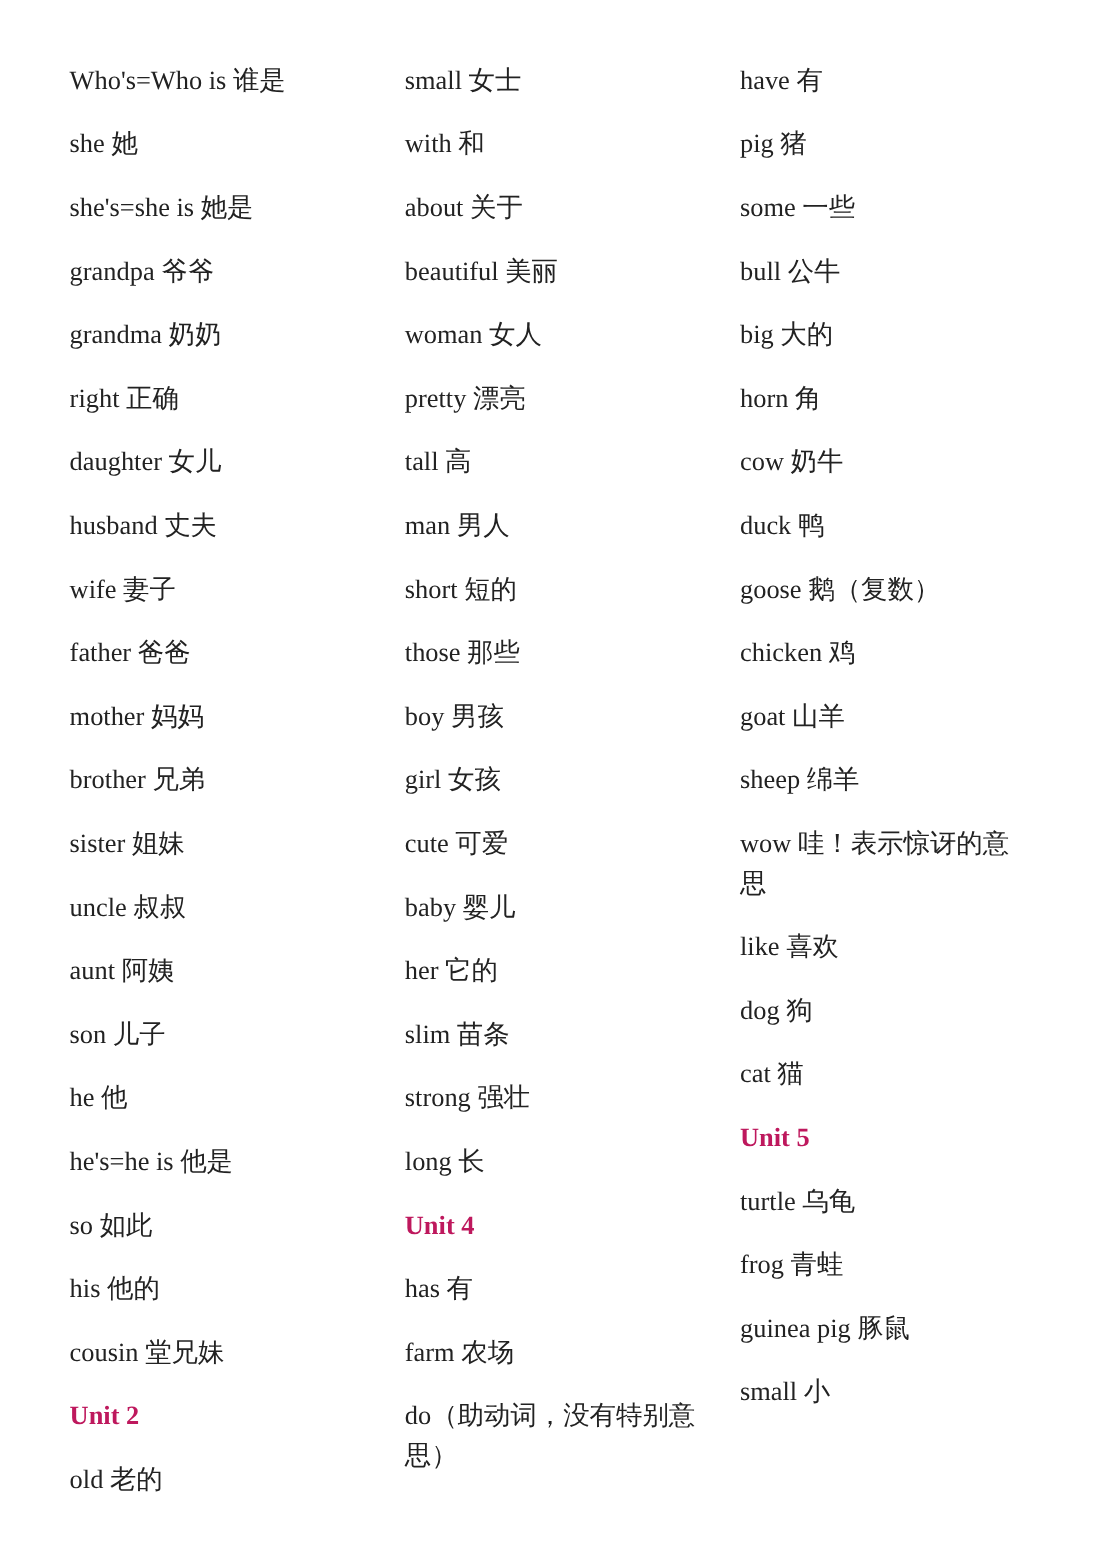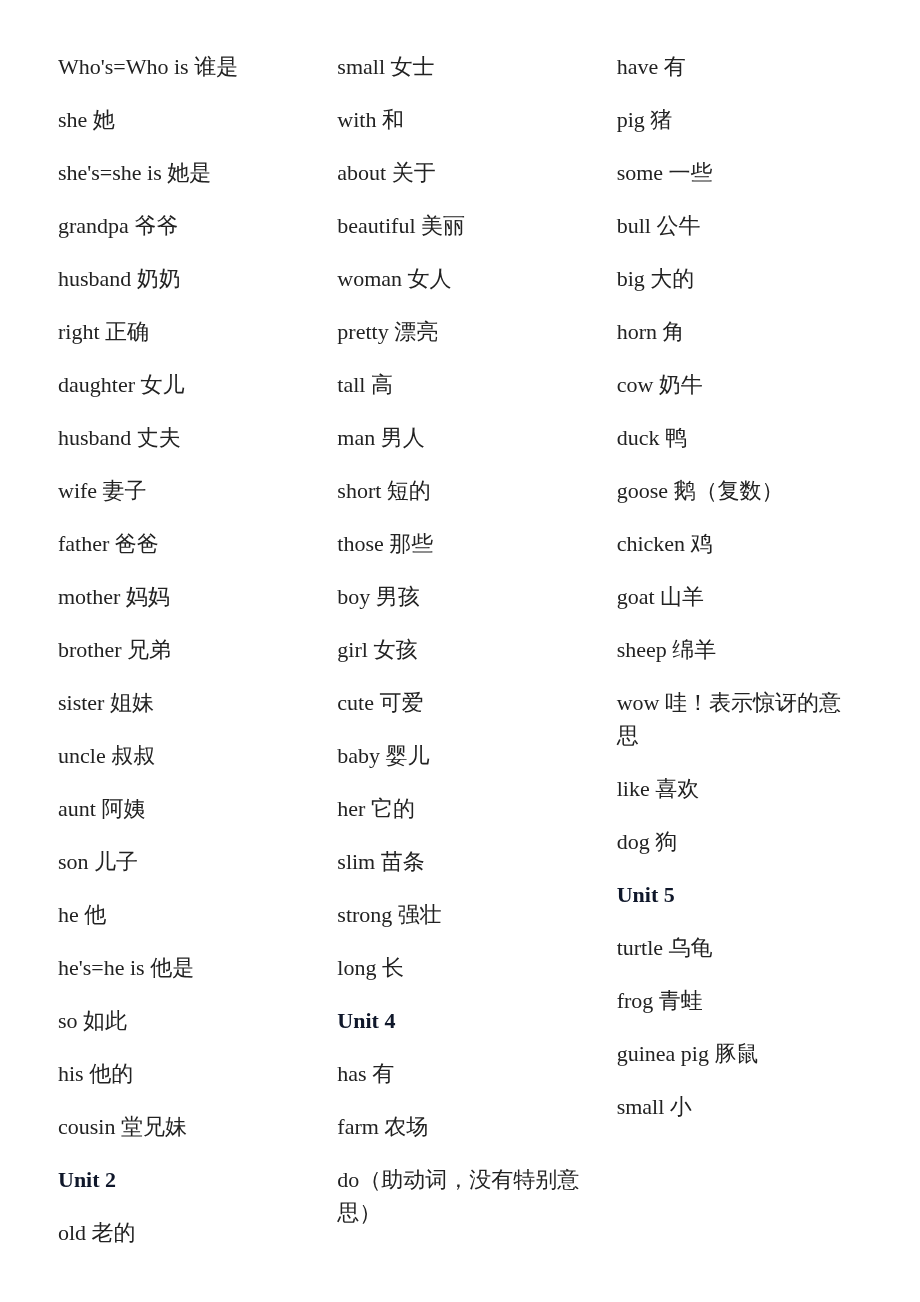--- a/index.html
+++ b/index.html
@@ -13,34 +13,34 @@
     .vocab-grid {
       display: grid;
       grid-template-columns: 1fr 1fr 1fr;
       gap: 18px;
     }
     .vocab-item {
       padding: 10px 8px;
       line-height: 1.5;
     }
     .unit-label {
-      color: #0f172a;
+      color: #be185d;
       font-weight: bold;
     }
   </style>
 </head>
 <body>
 
 <div class="vocab-grid">
   <div id="col0">
       <div class="vocab-item">Who's=Who is  谁是</div>
       <div class="vocab-item">she 她</div>
       <div class="vocab-item">she's=she is  她是</div>
       <div class="vocab-item">grandpa 爷爷</div>
-      <div class="vocab-item">husband 奶奶</div>
+      <div class="vocab-item">grandma 奶奶</div>
       <div class="vocab-item">right 正确</div>
       <div class="vocab-item">daughter 女儿</div>
       <div class="vocab-item">husband 丈夫</div>
       <div class="vocab-item">wife 妻子</div>
       <div class="vocab-item">father 爸爸</div>
       <div class="vocab-item">mother 妈妈</div>
       <div class="vocab-item">brother 兄弟</div>
       <div class="vocab-item">sister 姐妹</div>
       <div class="vocab-item">uncle 叔叔</div>
       <div class="vocab-item">aunt 阿姨</div>
@@ -86,19 +86,20 @@
       <div class="vocab-item">horn 角</div>
       <div class="vocab-item">cow 奶牛</div>
       <div class="vocab-item">duck 鸭</div>
       <div class="vocab-item">goose 鹅（复数）</div>
       <div class="vocab-item">chicken 鸡</div>
       <div class="vocab-item">goat 山羊</div>
       <div class="vocab-item">sheep 绵羊</div>
       <div class="vocab-item">wow 哇！表示惊讶的意思</div>
       <div class="vocab-item">like 喜欢</div>
       <div class="vocab-item">dog 狗</div>
+      <div class="vocab-item">cat 猫</div>
       <div class="vocab-item unit-label">Unit 5</div>
       <div class="vocab-item">turtle 乌龟</div>
       <div class="vocab-item">frog 青蛙</div>
       <div class="vocab-item">guinea pig 豚鼠</div>
       <div class="vocab-item">small 小</div>
     </div>
 </div>
 
 </body></html>

